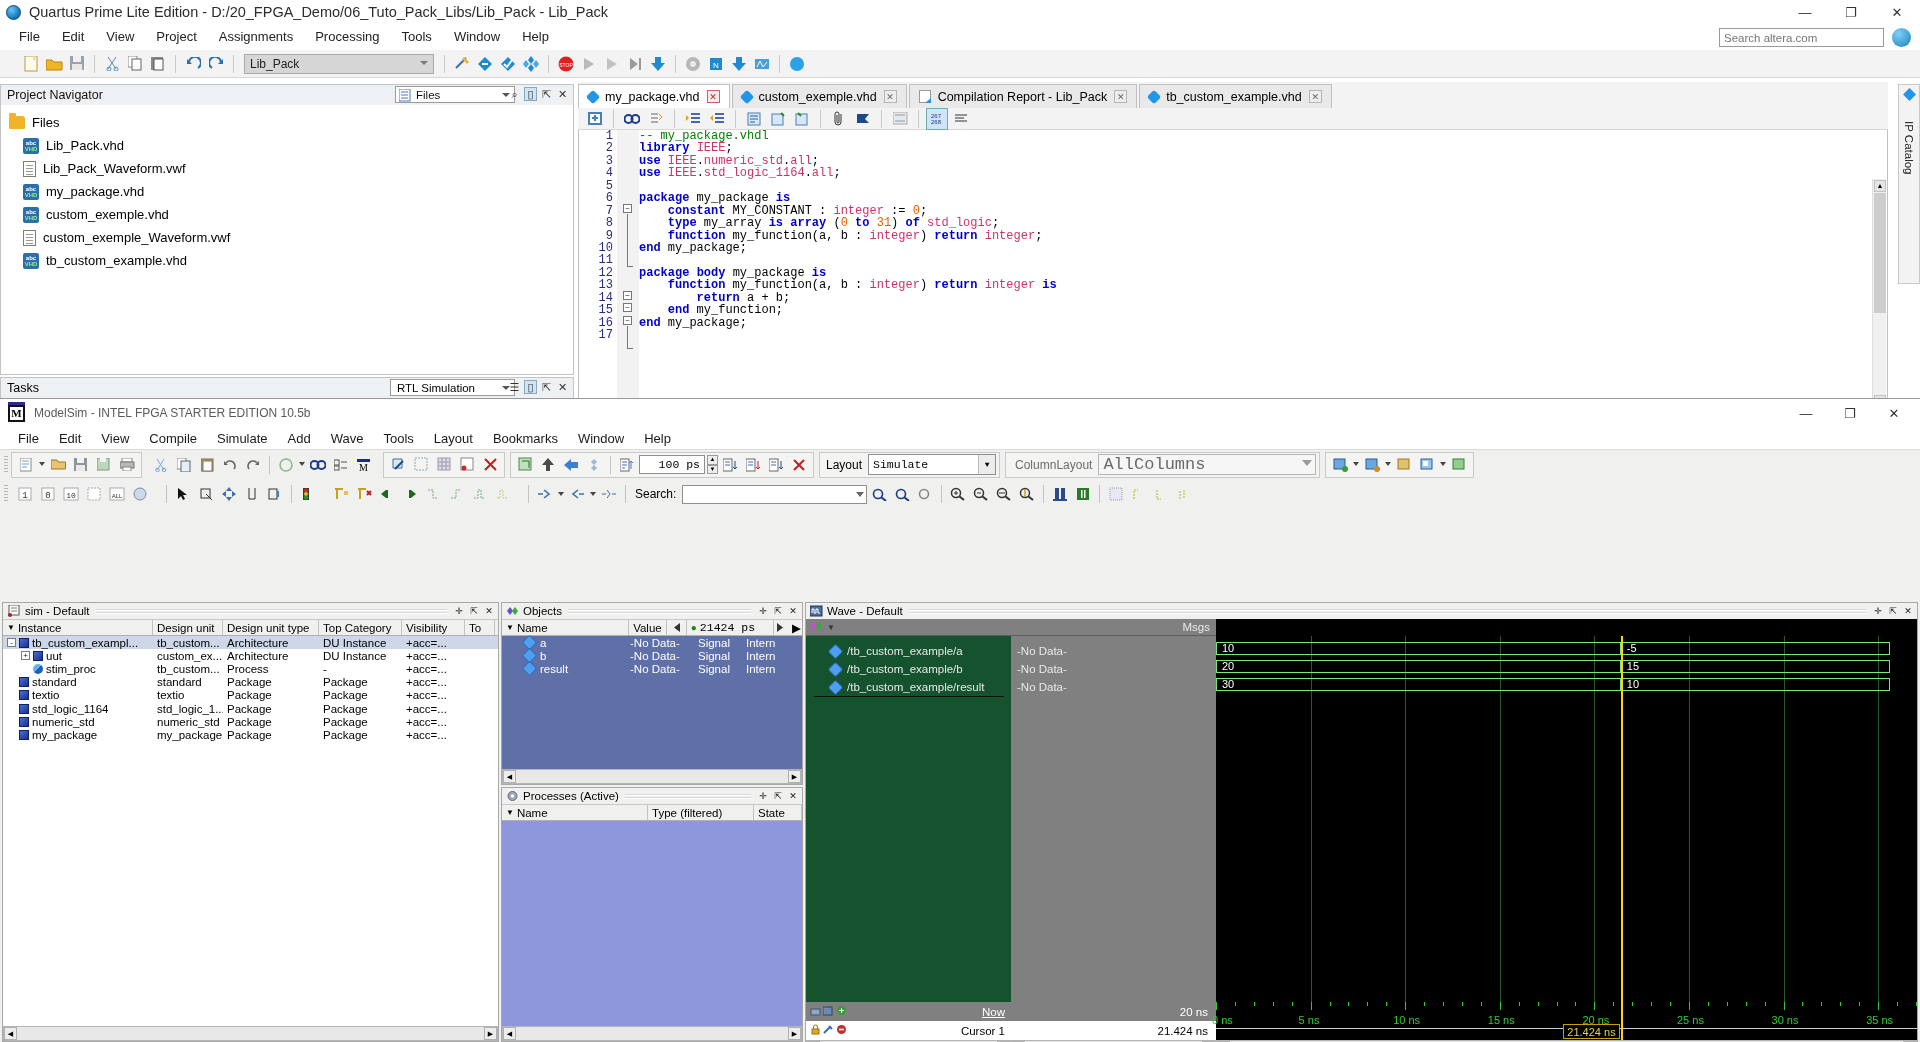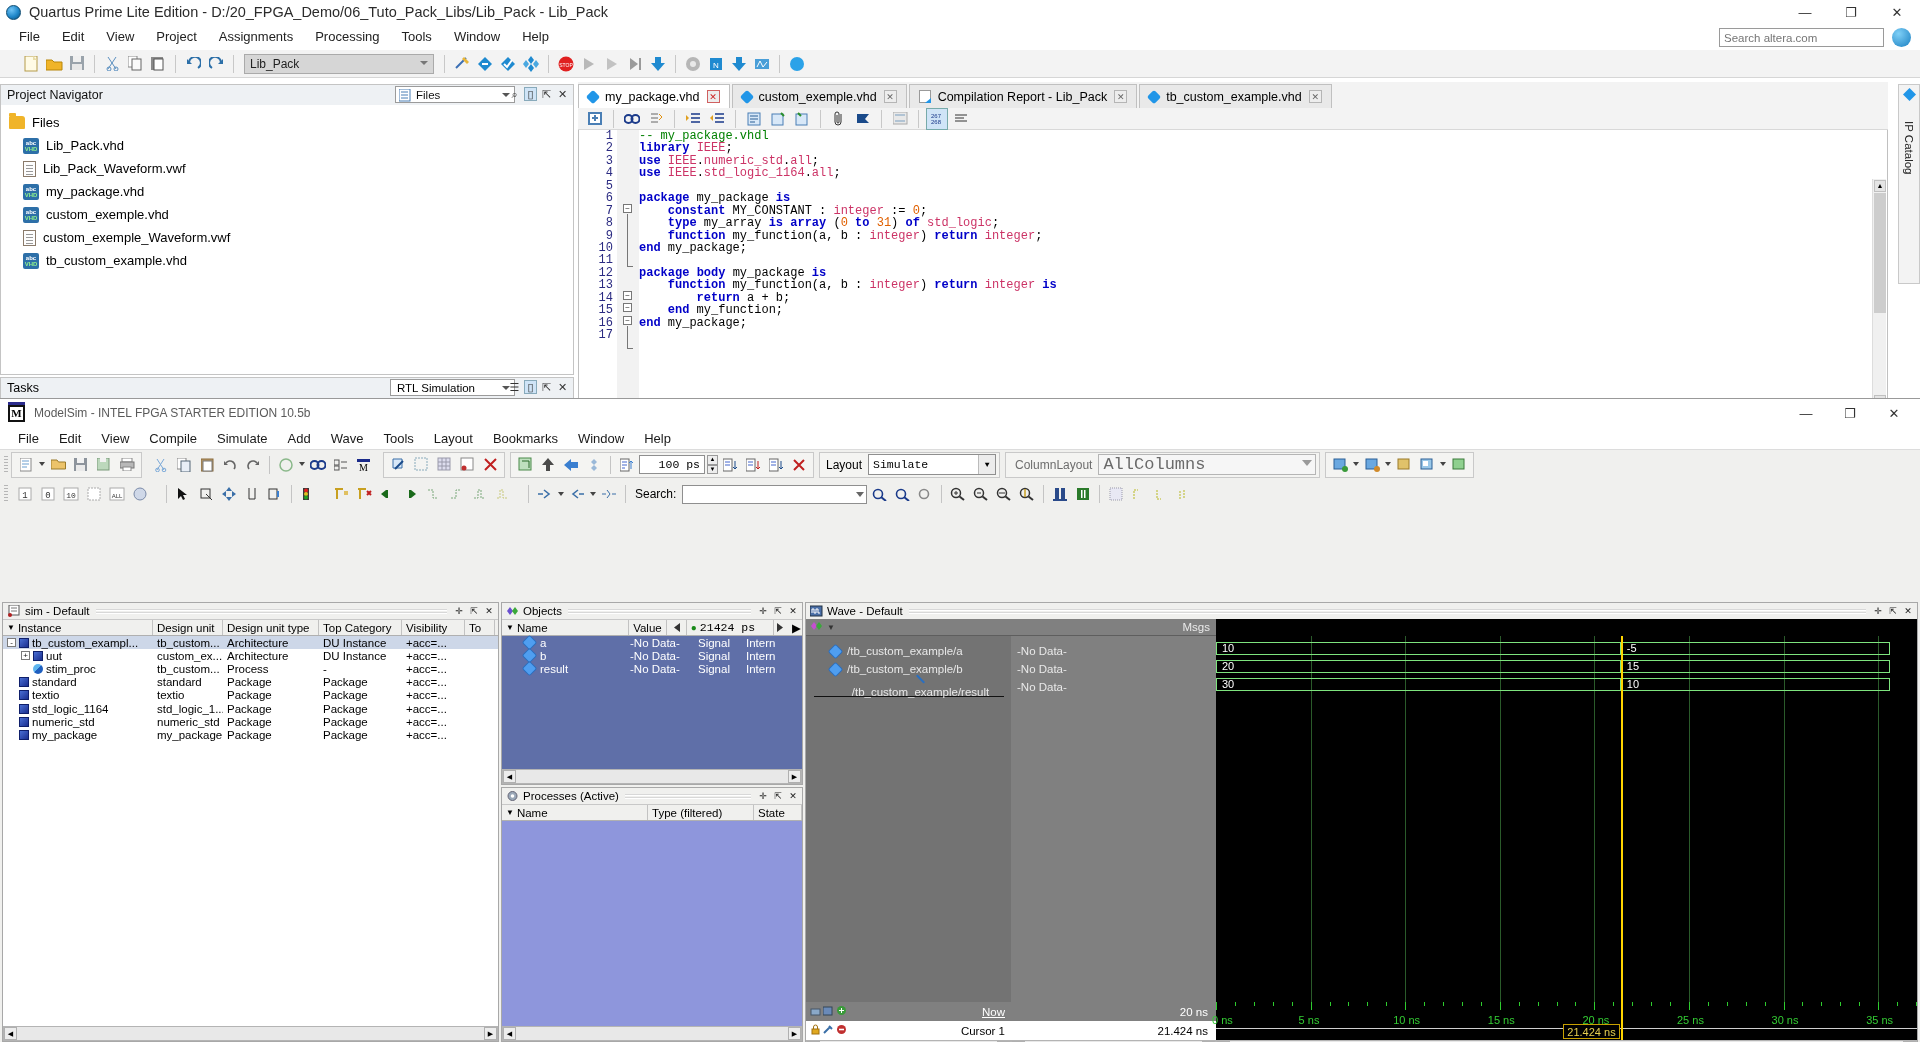--- a/index.html
+++ b/index.html
@@ -178,21 +178,21 @@
   #obj-body .orow{height:13.2px;display:flex;align-items:center;font-size:11.5px;color:#fff;}
   .sig-ico{width:11px;height:11px;background:#4f9ef0;transform:rotate(45deg);border-radius:2px;border:1px solid #2a6fc0;}
 
   
   #proc-pane{left:501px;top:388px;width:302px;height:255px;}
   #proc-body{background:#8e96dc;height:219px;}
 
   
   #wave-pane{left:805px;top:203px;width:1113px;height:440px;}
   #wave-main{display:flex;height:366px;}
-  #wave-names{width:205px;background:#737373;}
+  #wave-names{width:205px;background:#14532d;}
   #wave-vals{width:205px;background:#808080;}
   #wave-canvas{flex:1;background:#000;position:relative;overflow:hidden;}
   .wrow{height:14px;display:flex;align-items:center;font-size:11.5px;color:#e8e8e8;white-space:nowrap;}
   .msgs-hdr{height:17px;background:#808080;border-bottom:1px solid #5e5e5e;display:flex;align-items:center;justify-content:flex-end;padding-right:6px;font-size:11.5px;color:#e9e9e9;}
   .wsig{position:absolute;height:13px;border:1px solid #7ee47e;}
   .wsig .v{position:absolute;left:5px;top:-1px;font-size:11px;color:#fff;font-family:"Liberation Sans",sans-serif;}
   .vgrid{position:absolute;top:0;bottom:0;width:1px;background:#2a5a2a;}
   #cursor-line{position:absolute;top:0;bottom:0;width:2px;background:#ffd400;}
   #wave-bottom{height:38px;display:flex;}
   .wb-left{width:205px;background:#808080;}
@@ -1421,21 +1421,21 @@
     <div id="wave-main">
       <div id="wave-names" style="padding-top: 6px;">
           <div class="wrow" style="height: 18px; display: flex; align-items: center; gap: 6px; padding-left: 24px;">
             <span class="sig-ico"></span>
             <span>/tb_custom_example/a</span>
           </div>
           <div class="wrow" style="height: 18px; display: flex; align-items: center; gap: 6px; padding-left: 24px;">
             <span class="sig-ico"></span>
             <span>/tb_custom_example/b</span>
           </div>
-          <div class="wrow" style="height: 18px; display: flex; align-items: center; gap: 6px; padding-left: 24px; flex-direction: column;">
+          <div class="wrow" style="height: 18px; display: flex; align-items: center; gap: 6px; padding-left: 24px;">
             <span class="sig-ico"></span>
             <span>/tb_custom_example/result</span>
           </div>
           <div style="margin-left: 8px; margin-top: 0px; height: 1px; background: rgb(17, 17, 17); width: 190px;"></div>
         </div>
       <div id="wave-vals" style="padding-top: 6px;">
           <div class="wrow" style="height: 18px; display: flex; align-items: center; padding-left: 6px;">-No Data-</div>
           <div class="wrow" style="height: 18px; display: flex; align-items: center; padding-left: 6px;">-No Data-</div>
           <div class="wrow" style="height: 18px; display: flex; align-items: center; padding-left: 6px;">-No Data-</div>
         </div>

